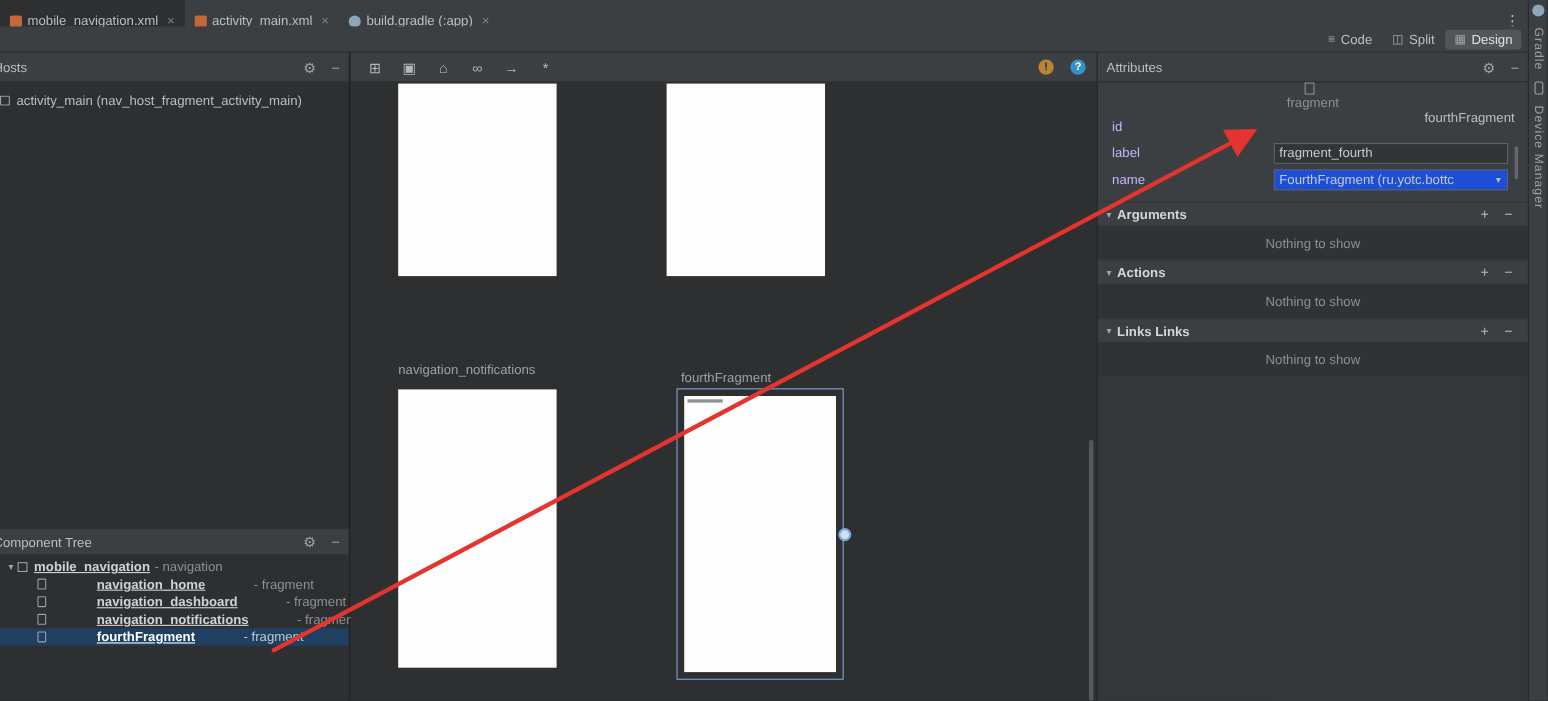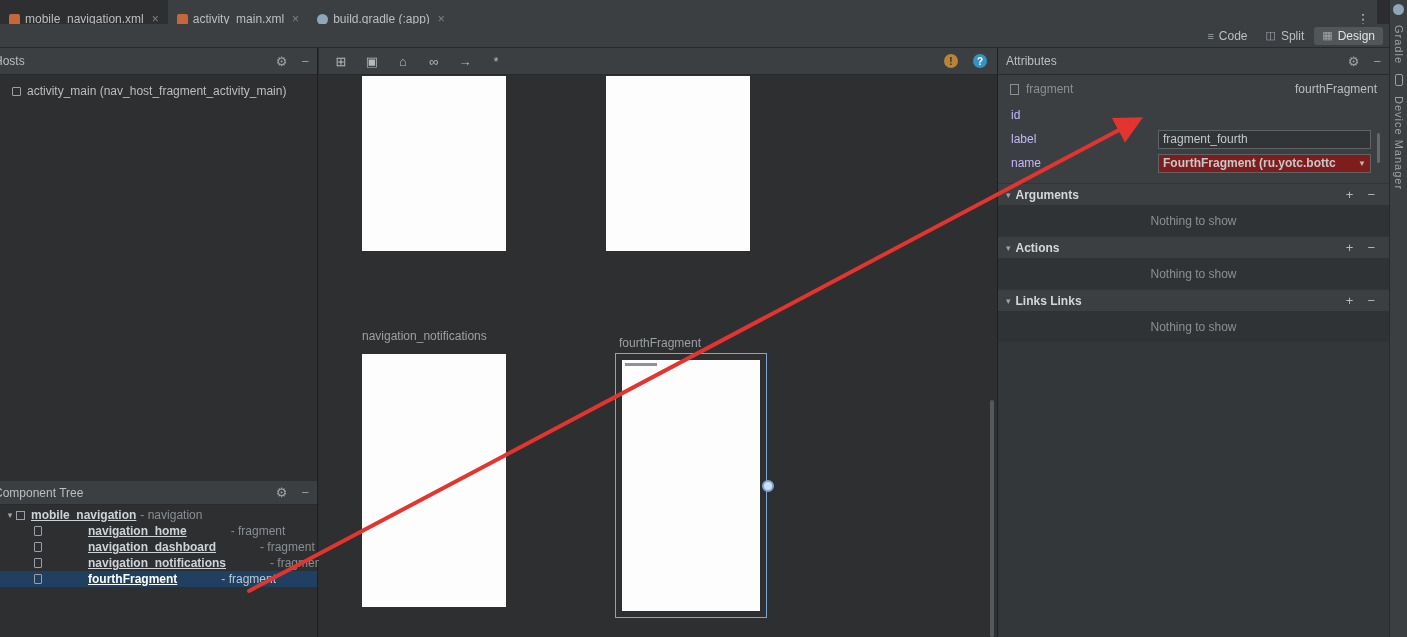--- a/index.html
+++ b/index.html
@@ -1,21 +1,21 @@
 <!DOCTYPE html>
 <html><head>
 <meta charset="utf-8">
 <style>
   * { margin:0; padding:0; box-sizing:border-box; }
   html,body { width:1407px; height:637px; overflow:hidden; }
   body { background:#2b2d30; font-family:"Liberation Sans", sans-serif; font-size:12px; color:#bcbec0; }
   .app { position:absolute; inset:0; width:1407px; height:637px; overflow:hidden; }
 
   
-  .tabbar { position:absolute; left:0; top:0; right:30px; height:39px; background:#3c3f41;
+  .tabbar { position:absolute; left:0; top:0; right:18px; height:39px; background:#3c3f41;
             border-bottom:1px solid #282b2d; display:flex; align-items:stretch; }
   .tab { display:flex; align-items:center; gap:5px; padding:0 9px; position:relative; white-space:nowrap; }
   .tab.active { background:#2d2f31; }
   .tab.active::after { content:""; position:absolute; left:0; right:0; bottom:0; height:3px; background:#4a88c7; }
   .ticon { width:11px; height:11px; display:inline-block; flex:0 0 auto; }
   .ticon.xml { background:#c4683a; border-radius:2px; }
   .ticon.gradle { background:#8ea6b8; border-radius:50%; }
   .tclose { color:#7f8486; margin-left:3px; font-size:12px; }
   .kebab { margin-left:auto; align-self:center; padding:0 7px; font-size:14px; color:#bcbec0; }
 
@@ -28,21 +28,21 @@
   .viewbtn.selected { background:#525659; color:#e0e2e4; }
 
   
   .leftcol { position:absolute; left:0; top:48px; width:318px; bottom:0; background:#2d2f31;
              border-right:1px solid #1e2022; }
   .panel-header { height:27px; background:#3c3f41; border-bottom:1px solid #282b2d; display:flex;
                   align-items:center; padding:0 8px; }
   .ph-title { flex:1; white-space:nowrap; }
   .clip { margin-left:-14px; }
   .ph-ic { color:#9fa3a6; font-size:13px; margin-left:14px; }
-  .host-item { display:flex; align-items:center; gap:6px; margin-top:7px; padding-left:12px; height:18px; white-space:nowrap; }
+  .host-item { display:flex; align-items:center; gap:6px; margin-top:7px; padding-left:0; height:18px; white-space:nowrap; }
   .host-icon { width:9px; height:9px; border:1px solid #9aa0a6; border-radius:1px; flex:0 0 auto; }
 
   .ctree { position:absolute; left:0; top:433px; right:0; bottom:0; background:#2d2f31; }
   .ctree .panel-header { height:24px; }
   .tree { padding-top:2px; }
   .trow { display:flex; align-items:center; height:16px; white-space:nowrap; }
   .trow .chev { width:12px; margin-left:4px; text-align:center; font-size:9px; color:#9fa3a6; }
   .trow.child { padding-left:34px;gap:40px; }
   .nav-icon { width:9px; height:9px; border:1px solid #9aa0a6; flex:0 0 auto; }
   .frag-icon { width:8px; height:10px; border:1px solid #9aa0a6; border-radius:1px; flex:0 0 auto; }
@@ -72,31 +72,31 @@
   .sel-frame { position:absolute; left:296px; top:278px; width:152px; height:265px; border:1px solid #7ba7d7; }
   .sel-inner { position:absolute; inset:6px; background:#fdfdfd; }
   .preview-line { position:absolute; left:3px; top:3px; width:32px; height:3px; background:#8f9396; }
   .handle { position:absolute; right:-8px; top:50%; margin-top:-6px; width:12px; height:12px; border-radius:50%;
             border:2px solid #7ba7d7; background:#cfe0f2; }
   .vscroll { position:absolute; left:671px; top:325px; bottom:0; width:4px; background:#55595c; border-radius:2px; }
 
   
   .attrs { position:absolute; left:997px; top:48px; width:392px; bottom:0; background:#3c3f41;
            border-left:1px solid #1e2022; }
-  .comp-row { display:flex; align-items:center; height:28px; padding:0 12px; }
+  .comp-row { display:flex; align-items:center; height:28px; padding:0 12px;flex-direction:column; }
   .comp-type-icon { width:9px; height:11px; border:1px solid #8c8f92; margin-right:7px; flex:0 0 auto; }
   .comp-type { color:#8c8f92; }
   .comp-name { margin-left:auto; color:#bcbec0; }
   .field-row { display:flex; align-items:center; height:24px; padding-left:13px; }
   .field-label { width:147px; color:#c4b5fd; }
   .tfield { width:213px; height:19px; background:#313538; border:1px solid #5e6366; color:#c5c8ca;
             font-size:12px; padding:0 4px; font-family:"Liberation Sans", sans-serif; }
   .tfield.focused { border-color:#4a88c7; box-shadow:0 0 0 1px #4a88c7; }
-  .combo { width:213px; height:19px; background:#7f1d1d; border:1px solid #5e6366; display:flex;
-           align-items:center; padding:0 4px; color:#c5c8ca;font-weight:bold; }
+  .combo { width:213px; height:19px; background:#1d4ed8; border:1px solid #5e6366; display:flex;
+           align-items:center; padding:0 4px; color:#c5c8ca; }
   .combo-arrow { margin-left:auto; font-size:8px; color:#b6b9bb; }
   .sect-gap { height:8px; }
   .sect-header { display:flex; align-items:center; height:22px; padding:0 14px 0 8px; background:#3c3f41;
                  border-top:1px solid #333639; }
   .sect-chev { color:#9fa3a6; font-size:9px; margin-right:5px; }
   .sect-title { font-weight:bold; color:#d4d7da; }
   .sect-add { margin-left:auto; color:#b6b9bb; font-size:13px; }
   .sect-min { margin-left:14px; color:#b6b9bb; font-size:13px; }
   .sect-empty { height:31px; background:#303336; color:#8c8f92; display:flex; align-items:center; justify-content:center; }
   .attrs-filler { position:absolute; left:0; right:0; top:294px; bottom:0; background:#343739; }

